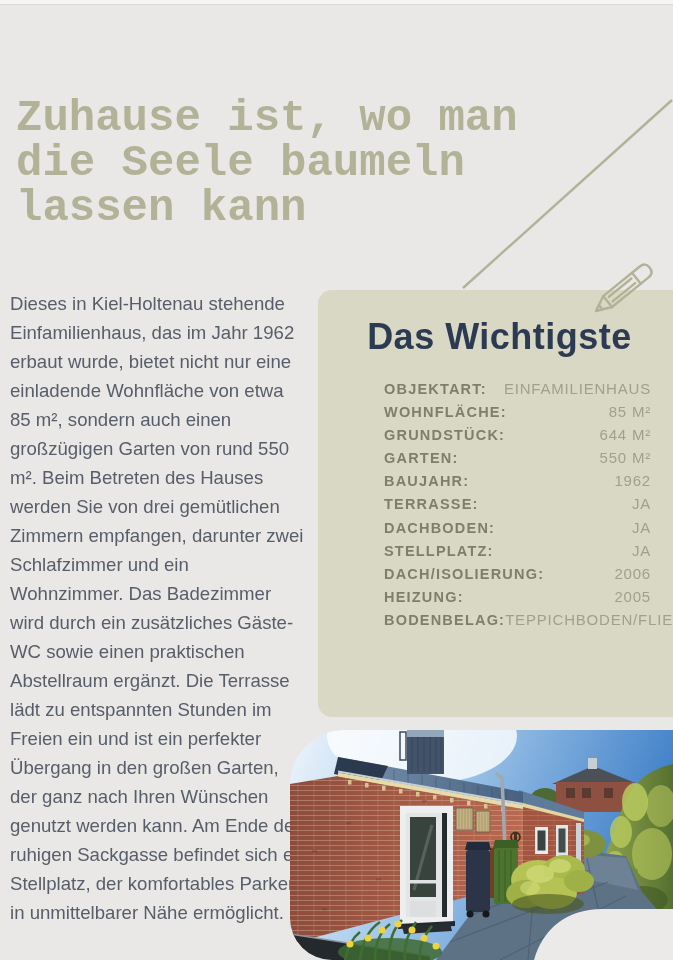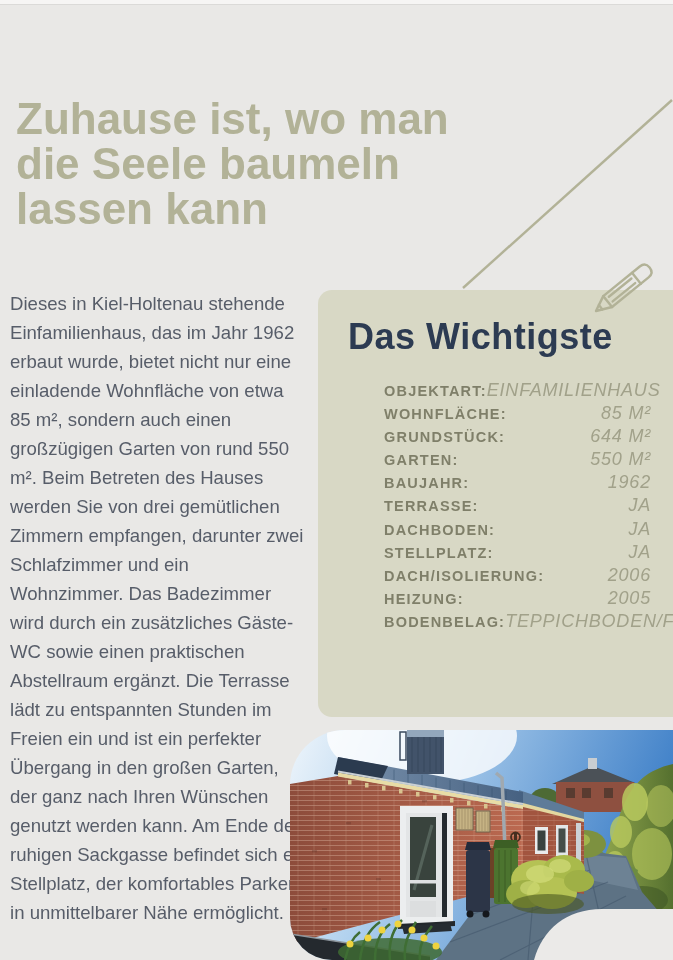--- a/index.html
+++ b/index.html
@@ -6,41 +6,41 @@
   .page{
     position:relative;width:673px;height:960px;margin:0 auto;
     background:#e9e8e6;overflow:hidden;
     font-family:"Liberation Sans","DejaVu Sans",sans-serif;
   }
   .top-edge{position:absolute;top:0;left:0;right:0;height:4px;background:#f6f5f4;border-bottom:1px solid #dbdad8;}
 
   .headline{
     position:absolute;left:16px;top:96px;width:640px;
     font-size:44px;line-height:45px;font-weight:bold;color:#b2b297;
-    white-space:pre-line;letter-spacing:0;
+    white-space:pre-line;letter-spacing:0;font-family:Liberation Mono, monospace;
   }
 
   .intro{
     position:absolute;left:10px;top:289px;width:322px;
     font-size:18.6px;line-height:29px;color:#575d69;
     white-space:pre-line;
   }
 
   .panel{
     position:absolute;left:318px;top:290px;width:355px;height:427px;
     background:#d8d8c5;border-radius:14px 0 0 14px;
     box-sizing:border-box;padding:26px 22px 0 30px;
   }
   .panel-title{
-    margin:0 0 22px 0;text-align:left;
+    margin:0 0 22px 0;text-align:center;
     font-size:36px;font-weight:bold;letter-spacing:.5px;color:#2c3b52;
   }
   .row{display:flex;justify-content:space-between;align-items:baseline;height:23.1px;margin-left:36px;}
   .lbl{font-weight:bold;font-size:14.5px;letter-spacing:1.2px;color:#7f7f69;text-transform:uppercase;white-space:nowrap;}
-  .val{font-size:18px;letter-spacing:.8px;color:#a1a18a;text-transform:uppercase;white-space:nowrap;font-style:italic;}
+  .val{font-size:15px;letter-spacing:.8px;color:#a1a18a;text-transform:uppercase;white-space:nowrap;}
 
   .photo{
     position:absolute;left:290px;top:730px;width:383px;height:230px;
     border-radius:55px 0 0 42px;overflow:hidden;
   }
   .photo svg{display:block;width:100%;height:100%;}
 
   .decor{position:absolute;left:0;top:0;width:673px;height:960px;pointer-events:none;}
 </style>
 </head>

